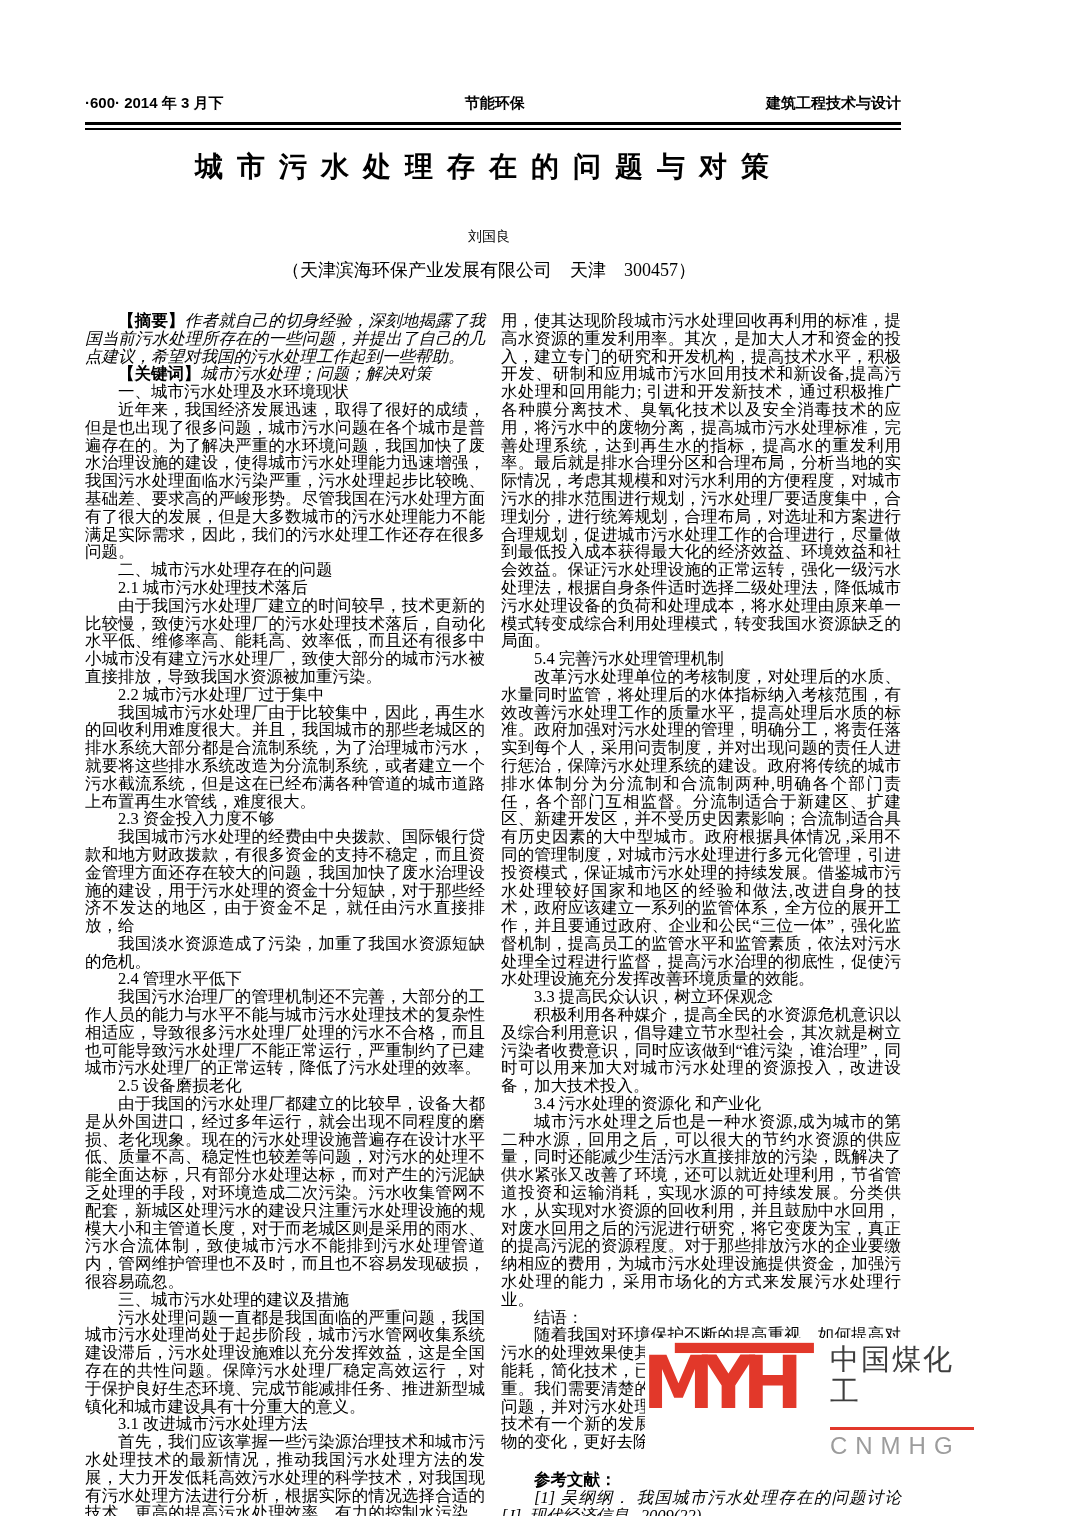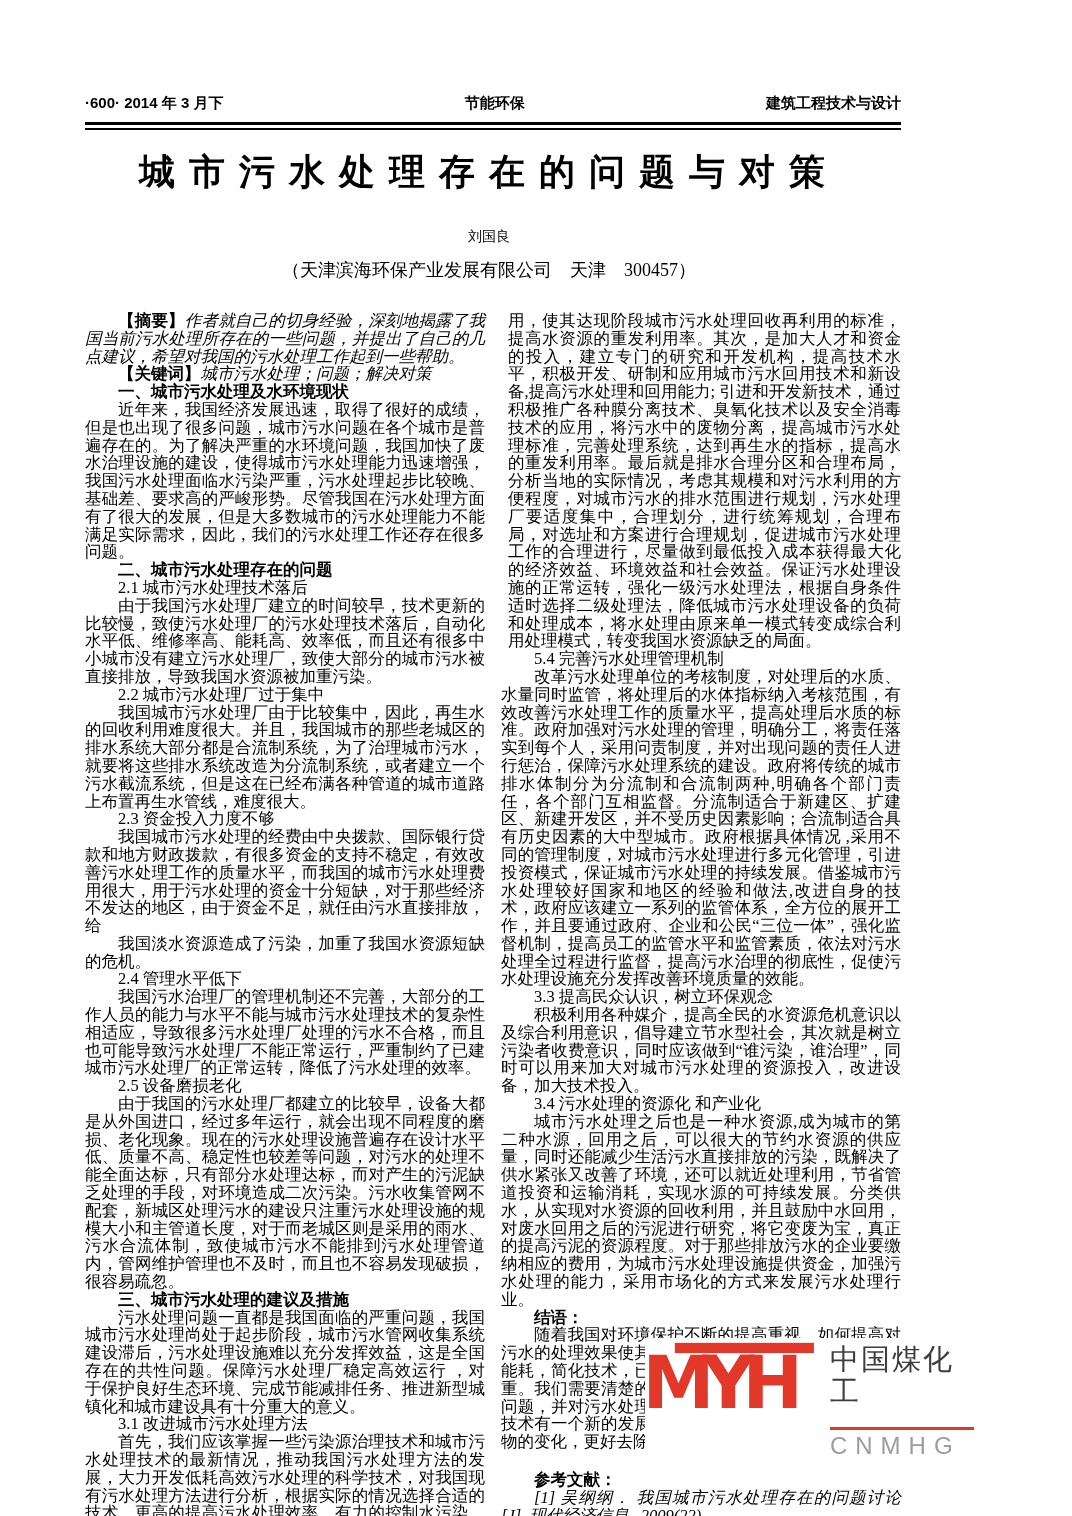--- a/index.html
+++ b/index.html
@@ -14,34 +14,34 @@
     display:flex;justify-content:space-between;align-items:baseline;
     font-family:"Liberation Sans",sans-serif;font-weight:bold;font-size:15px;
   }
   .rule{
     position:absolute;top:122px;left:85px;right:77px;height:3px;
     border-top:3px solid #000;border-bottom:2px solid #000;
   }
   
   .title{
     position:absolute;top:148px;left:0;width:100%;text-align:center;
-    font-size:36px;font-weight:bold;letter-spacing:14px;white-space:nowrap;
+    font-size:28px;font-weight:bold;letter-spacing:14px;white-space:nowrap;
   }
   .author{position:absolute;top:228px;left:0;width:100%;text-align:center;font-size:14px;}
   .affil{position:absolute;top:258px;left:0;width:100%;text-align:center;font-size:18px;}
   
   .columns{
     position:absolute;top:312px;left:85px;right:77px;
     display:flex;gap:16px;
   }
   .col{flex:1;font-size:16.5px;line-height:17.8px;text-align:justify;}
   .col p{margin:0;}
   .para{text-indent:2em;}
-  .para.noindent{text-indent:0;margin-left:7px;}
-  .h1{font-family:"Liberation Sans",sans-serif;font-weight:bold;text-indent:2em;}
+  .para.noindent{text-indent:0;}
+  .h1{font-family:"Liberation Sans",sans-serif;font-weight:normal;text-indent:2em;}
   .h2{text-indent:2em;}
   .labeled .btext{font-style:italic;}
   .blabel{font-family:"Liberation Sans",sans-serif;font-weight:bold;font-style:normal;}
   .refhead{font-family:"Liberation Sans",sans-serif;font-weight:bold;text-indent:2em;margin-top:20px !important;}
   .ref{font-style:italic;text-indent:2em;}
   .refgap{display:inline-block;width:235px;}
   
   .logo{
     position:absolute;left:645px;top:1338px;
     display:flex;align-items:flex-start;background:#ffffff;padding:2px 6px 6px 2px;
@@ -79,21 +79,21 @@
         <p class="para labeled"><span class="blabel">【摘要】</span><span class="btext">作者就自己的切身经验，深刻地揭露了我国当前污水处理所存在的一些问题，并提出了自己的几点建议，希望对我国的污水处理工作起到一些帮助。</span></p>
         <p class="para labeled"><span class="blabel">【关键词】</span><span class="btext">城市污水处理；问题；解决对策</span></p>
         <p class="h1">一、城市污水处理及水环境现状</p>
         <p class="para">近年来，我国经济发展迅速，取得了很好的成绩，但是也出现了很多问题，城市污水问题在各个城市是普遍存在的。为了解决严重的水环境问题，我国加快了废水治理设施的建设，使得城市污水处理能力迅速增强，我国污水处理面临水污染严重，污水处理起步比较晚、基础差、要求高的严峻形势。尽管我国在污水处理方面有了很大的发展，但是大多数城市的污水处理能力不能满足实际需求，因此，我们的污水处理工作还存在很多问题。</p>
         <p class="h1">二、城市污水处理存在的问题</p>
         <p class="h2">2.1 城市污水处理技术落后</p>
         <p class="para">由于我国污水处理厂建立的时间较早，技术更新的比较慢，致使污水处理厂的污水处理技术落后，自动化水平低、维修率高、能耗高、效率低，而且还有很多中小城市没有建立污水处理厂，致使大部分的城市污水被直接排放，导致我国水资源被加重污染。</p>
         <p class="h2">2.2 城市污水处理厂过于集中</p>
         <p class="para">我国城市污水处理厂由于比较集中，因此，再生水的回收利用难度很大。并且，我国城市的那些老城区的排水系统大部分都是合流制系统，为了治理城市污水，就要将这些排水系统改造为分流制系统，或者建立一个污水截流系统，但是这在已经布满各种管道的城市道路上布置再生水管线，难度很大。</p>
         <p class="h2">2.3 资金投入力度不够</p>
-        <p class="para">我国城市污水处理的经费由中央拨款、国际银行贷款和地方财政拨款，有很多资金的支持不稳定，有效改善污水处理工作的质量水平，而我国的城市污水处理费用很大，用于污水处理的资金十分短缺，对于那些经济不发达的地区，由于资金不足，就任由污水直接排放，给</p>
+        <p class="para">我国城市污水处理的经费由中央拨款、国际银行贷款和地方财政拨款，有很多资金的支持不稳定，而且资金管理方面还存在较大的问题，我国加快了废水治理设施的建设，用于污水处理的资金十分短缺，对于那些经济不发达的地区，由于资金不足，就任由污水直接排放，给</p>
         <p class="para">我国淡水资源造成了污染，加重了我国水资源短缺的危机。</p>
         <p class="h2">2.4 管理水平低下</p>
         <p class="para">我国污水治理厂的管理机制还不完善，大部分的工作人员的能力与水平不能与城市污水处理技术的复杂性相适应，导致很多污水处理厂处理的污水不合格，而且也可能导致污水处理厂不能正常运行，严重制约了已建城市污水处理厂的正常运转，降低了污水处理的效率。</p>
         <p class="h2">2.5 设备磨损老化</p>
         <p class="para">由于我国的污水处理厂都建立的比较早，设备大都是从外国进口，经过多年运行，就会出现不同程度的磨损、老化现象。现在的污水处理设施普遍存在设计水平低、质量不高、稳定性也较差等问题，对污水的处理不能全面达标，只有部分水处理达标，而对产生的污泥缺乏处理的手段，对环境造成二次污染。污水收集管网不配套，新城区处理污水的建设只注重污水处理设施的规模大小和主管道长度，对于而老城区则是采用的雨水、污水合流体制，致使城市污水不能排到污水处理管道内，管网维护管理也不及时，而且也不容易发现破损，很容易疏忽。</p>
         <p class="h1">三、城市污水处理的建议及措施</p>
         <p class="para">污水处理问题一直都是我国面临的严重问题，我国城市污水处理尚处于起步阶段，城市污水管网收集系统建设滞后，污水处理设施难以充分发挥效益，这是全国存在的共性问题。保障污水处理厂稳定高效运行 ，对于保护良好生态环境、完成节能减排任务、推进新型城镇化和城市建设具有十分重大的意义。</p>
         <p class="h2">3.1 改进城市污水处理方法</p>
         <p class="para">首先，我们应该掌握一些污染源治理技术和城市污水处理技术的最新情况，推动我国污水处理方法的发展，大力开发低耗高效污水处理的科学技术，对我国现有污水处理方法进行分析，根据实际的情况选择合适的技术，更高的提高污水处理效率，有力的控制水污染。创新并优</p>
         <p class="para">化污水处理工艺，从实际情况出发，通过各种技术的综合运</p>

